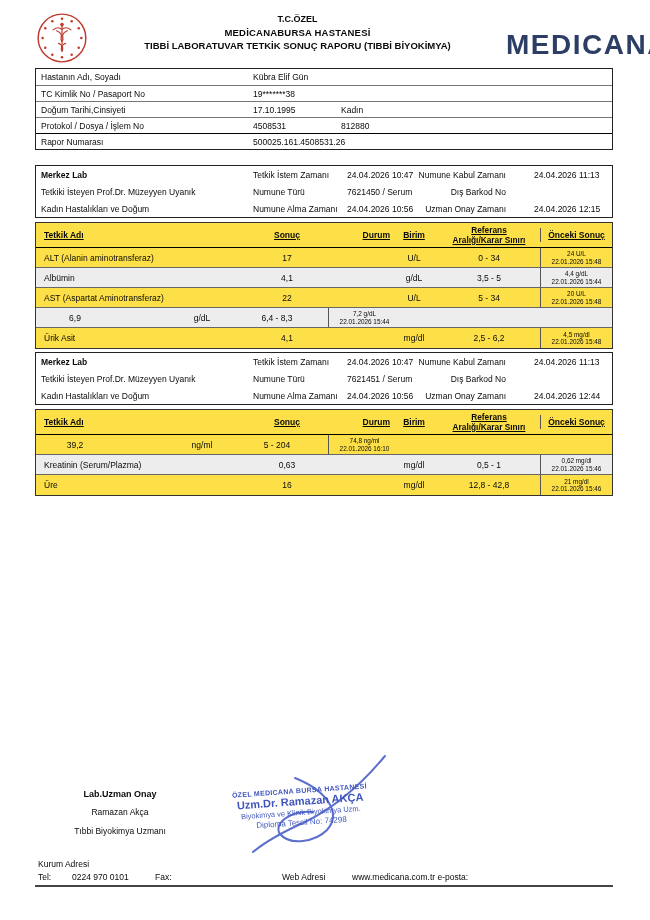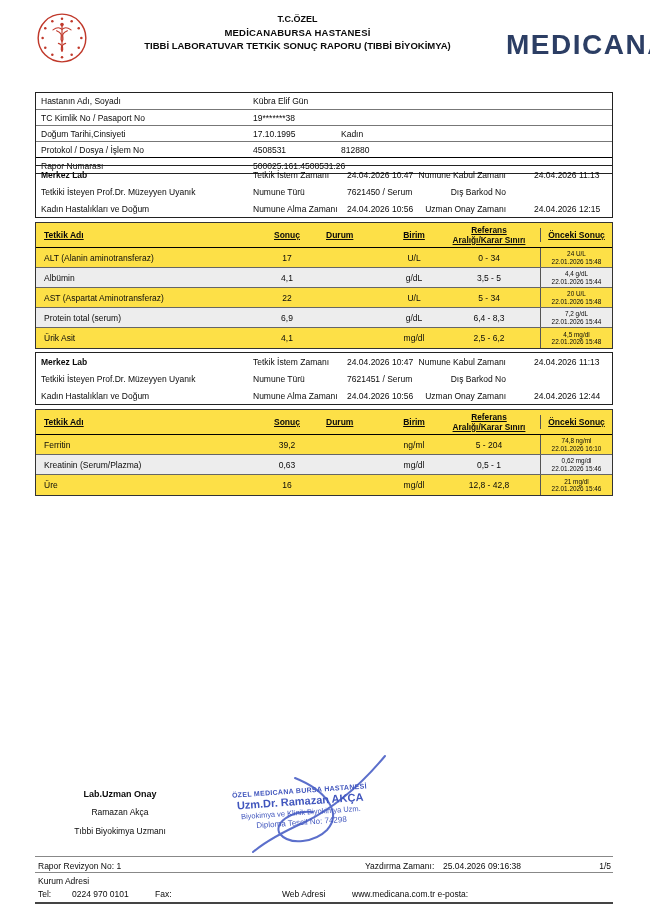--- a/index.html
+++ b/index.html
@@ -14,21 +14,21 @@
   .emblem { position:absolute; left:35px; top:11px; width:54px; height:54px; }
   .title-block { position:absolute; left:90px; top:13px; width:415px; text-align:center; font-weight:bold; }
   .t1 { font-size:9px;  line-height:13px; }
   .t2 { font-size:9.5px; line-height:13px; letter-spacing:.2px; }
   .t3 { font-size:9.5px; line-height:13px; }
   .brand { position:absolute; left:506px; top:29px; font-size:28px; letter-spacing:1.5px;
            color:var(--brand_navy,#2c3e64); font-weight:bold; white-space:nowrap; }
   .brand .sl { color:var(--brand_teal,#39b6b1); margin-left:2px; }
 
   
-  .patient-table { position:absolute; left:35px; top:68px; width:578px; border:1.5px solid #222; background:#fff;margin-top:24px; }
+  .patient-table { position:absolute; left:35px; top:68px; width:578px; border:1.5px solid #222; background:#fff; }
   .prow { position:relative; height:16px; border-top:1px solid #777; }
   .prow:first-child { border-top:none; }
   .prow.thick { border-top:1.5px solid #000; }
   .prow span { position:absolute; top:3px; white-space:nowrap; }
   .pl  { left:5px; }  .pv1 { left:217px; }  .pv2 { left:305px; }
 
   
   .section { position:absolute; left:35px; width:578px; }
   .sec0 { top:165px; }  .sec1 { top:352px; }
   .info-box { border:1.5px solid #222; }
@@ -41,21 +41,21 @@
   
   .rtable { border:1.2px solid #333; margin-top:4px; background:#fde047; }
   .rhead { display:flex; align-items:center; height:25px; font-weight:bold; border-bottom:1.8px solid #000; }
   .hu { text-decoration:underline; }
   .rrow { display:flex; align-items:stretch; min-height:20px; border-bottom:1px solid #666; }
   .rrow:last-child { border-bottom:none; }
   .shade { background:#ededed; }
   .c  { padding:2px 0; display:flex; align-items:center; }
   .cn { width:212px; padding-left:8px; }
   .cr { width:78px;  justify-content:center; text-align:center; }
-  .cd { width:64px;  justify-content:flex-start; text-align:center; }
+  .cd { width:64px;  justify-content:flex-end; text-align:center; }
   .cb { width:48px;  justify-content:center; text-align:center; }
   .cf { width:102px; justify-content:center; text-align:right; }
   .cp { width:72px;  border-left:1px solid #555; flex-direction:column; justify-content:center; padding:2px 0; }
   .cf.two { flex-direction:column; line-height:10px; font-size:8.3px; }
   .cp .pv, .cp .pd { font-size:6.4px; line-height:7.5px; text-align:center; width:100%; }
 
   
   .sig { position:absolute; left:40px; top:789px; width:160px; text-align:center; }
   .sig .s1 { font-weight:bold; font-size:9px; margin-bottom:8px; }
   .sig .s2 { font-size:8.5px; margin-bottom:9px; }
@@ -222,21 +222,20 @@
       <div class="c cr">22</div>
       <div class="c cd"></div>
       <div class="c cb">U/L</div>
       <div class="c cf">5 - 34</div>
       <div class="c cp">
         <div class="pv">20 U/L</div>
         <div class="pd">22.01.2026 15:48</div>
       </div>
     </div>
     <div class="rrow shade">
-      <div class="c cn">Protein total (serum)</div>
       <div class="c cr">6,9</div>
       <div class="c cd"></div>
       <div class="c cb">g/dL</div>
       <div class="c cf">6,4 - 8,3</div>
       <div class="c cp">
         <div class="pv">7,2 g/dL</div>
         <div class="pd">22.01.2026 15:44</div>
       </div>
     </div>
     <div class="rrow">
@@ -295,21 +294,20 @@
       <div class="c cf two">
         <span class="hu">Referans</span>
         <span class="hu">Aralığı/Karar Sınırı</span>
       </div>
       <div class="c cp" style="justify-content:center">
           <span class="hu">Önceki Sonuç</span>
         </div>
     </div>
 
     <div class="rrow">
-      <div class="c cn">Ferritin</div>
       <div class="c cr">39,2</div>
       <div class="c cd"></div>
       <div class="c cb">ng/ml</div>
       <div class="c cf">5 - 204</div>
       <div class="c cp">
         <div class="pv">74,8 ng/ml</div>
         <div class="pd">22.01.2026 16:10</div>
       </div>
     </div>
     <div class="rrow shade">
@@ -351,26 +349,20 @@
 </div>
 
 <svg class="sig-squiggle" width="170" height="115" viewBox="0 0 170 115">
   <g fill="none" stroke="#3f56c2" stroke-width="2" stroke-linecap="round" opacity="0.85">
     <path d="M150,6 C130,30 105,55 70,72 C50,81 30,92 18,102"></path>
     <path d="M60,28 C90,40 108,62 92,80 C80,92 55,96 45,84 C38,74 55,60 78,62"></path>
   </g>
 </svg>
 
 <div class="footer">
-  <div class="frow1">
-    <span class="fa">Rapor Revizyon No: 1</span>
-    <span class="fb">Yazdırma Zamanı:</span>
-    <span class="fc">25.04.2026 09:16:38</span>
-    <span class="fd">1/5</span>
-  </div>
   <div class="frow2">
     <span>Kurum Adresi</span>
   </div>
   <div class="frow3">
     <span class="ga">Tel:</span>
     <span class="gb">0224 970 0101</span>
     <span class="gc">Fax:</span>
     <span class="gd">Web Adresi</span>
     <span class="ge">www.medicana.com.tr e-posta:</span>
   </div>

